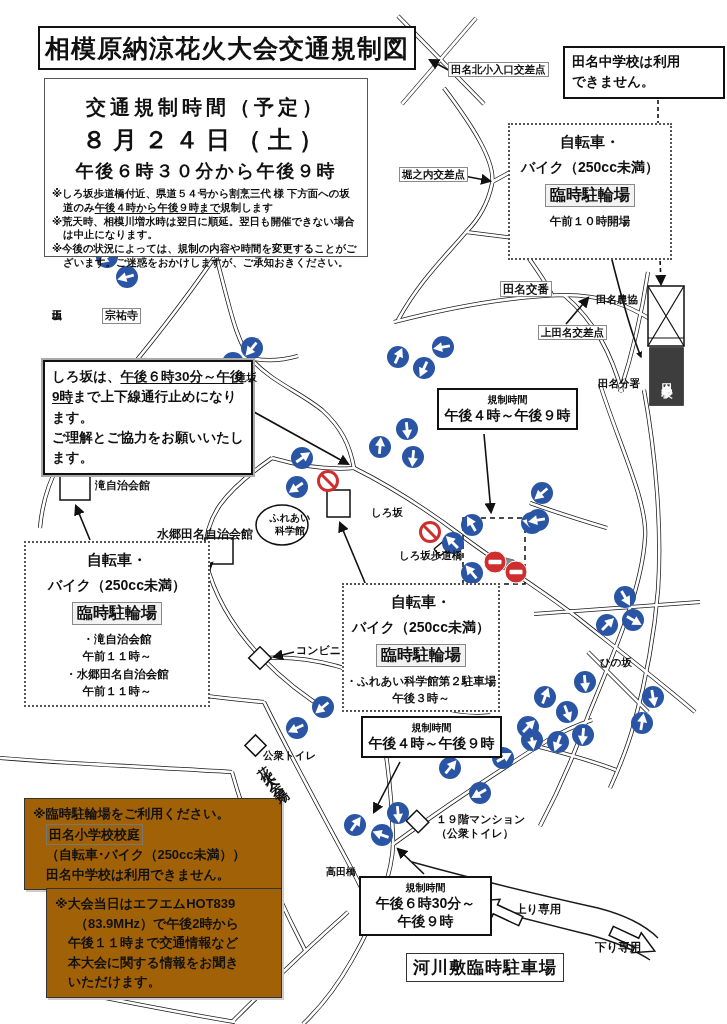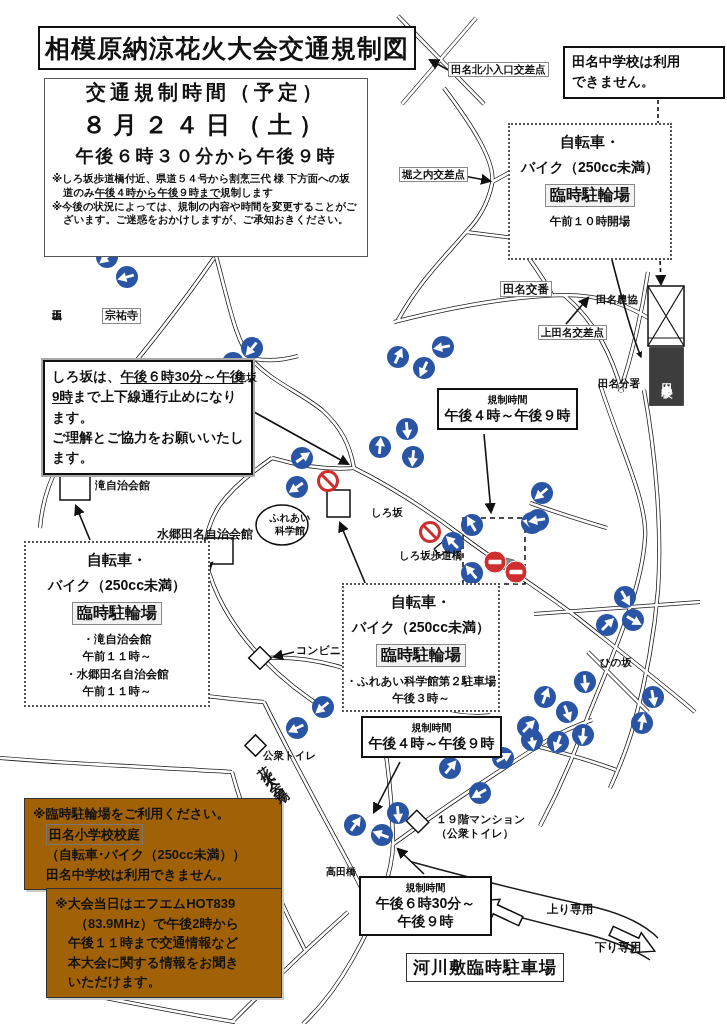--- a/index.html
+++ b/index.html
@@ -10,21 +10,21 @@
   
   .roads path{stroke:#1a1a1a;stroke-width:4.2;fill:none;stroke-linejoin:round;}
   .roads-white path{stroke:#fff;stroke-width:2.7;fill:none;stroke-linejoin:round;}
   .thin path{stroke:#1a1a1a;stroke-width:1.4;fill:none;}
   .arrows path{stroke:#111;stroke-width:1.6;fill:none;}
   .bld rect,.bld polygon,.bld ellipse{fill:#fff;stroke:#111;stroke-width:1.5;}
   
   .title-box{left:38px;top:26px;width:374px;height:40px;border:2.5px solid #111;background:#fff;
              font-size:25px;font-weight:bold;text-align:center;line-height:40px;letter-spacing:1px;}
   .info-box{left:44px;top:78px;width:322px;height:177px;border:1.5px solid #555;background:#fff;text-align:center;}
-  .info-h{font-size:20px;font-weight:bold;letter-spacing:4px;margin-top:0;}
+  .info-h{font-size:20px;font-weight:bold;letter-spacing:4px;margin-top:15px;}
   .info-d{font-size:24px;font-weight:bold;letter-spacing:7px;margin-top:3px;}
   .info-t{font-size:18px;font-weight:bold;letter-spacing:2px;margin-top:3px;}
   .info-notes{text-align:left;font-size:10.4px;font-weight:bold;line-height:1.33;padding:4px 7px 0 7px;}
   .note{text-indent:-11px;padding-left:11px;}
   .ul{text-decoration:underline;text-underline-offset:2px;}
   .tana-chu{left:563px;top:46px;width:144px;border:2px solid #111;background:#fff;
             font-size:13.5px;font-weight:bold;line-height:1.5;padding:4px 7px;}
   .dotted{border:2px dotted #555;background:#fff;text-align:center;font-weight:bold;}
   .bk-l1{font-size:15px;margin-top:8px;}
   .bk-l2{font-size:14px;margin-top:7px;}
@@ -465,20 +465,21 @@
   </svg>
 
   <div class="abs title-box">相模原納涼花火大会交通規制図</div>
 
   <div class="abs info-box">
     <div class="info-h">交通規制時間（予定）</div>
     <div class="info-d">８月２４日（土）</div>
     <div class="info-t">午後６時３０分から午後９時</div>
     <div class="info-notes">
       <div class="note"><span>※しろ坂歩道橋付近、県道５４号から割烹三代 様 下方面への坂道のみ</span><span class="ul">午後４時から午後９時まで</span><span>規制します</span></div>
+      <div class="note">※荒天時、相模川増水時は翌日に順延。翌日も開催できない場合は中止になります。</div>
       <div class="note">※今後の状況によっては、規制の内容や時間を変更することがございます。ご迷惑をおかけしますが、ご承知おきください。</div>
     </div>
   </div>
 
   <div class="abs tana-chu">
     <div>田名中学校は利用</div>
     <div>できません。</div>
   </div>
 
   <div class="abs dotted" style="left:508px;top:123px;width:160px;height:133px;">
@@ -565,16 +566,16 @@
   <div class="lbl" style="left:399px;top:549px;">しろ坂歩道橋</div>
   <div class="lbl" style="left:296px;top:644px;font-size:11px;">コンビニ</div>
   <div class="lbl" style="left:600px;top:656px;">ひの坂</div>
   <div class="lbl" style="left:263px;top:749px;">公衆トイレ</div>
   <div class="abs venue">花火大会会場</div>
   <div class="lbl" style="left:436px;top:813px;font-size:11px;">
     <div>１９階マンション</div>
       <div>（公衆トイレ）</div>
   </div>
   <div class="lbl" style="left:326px;top:866px;font-size:10px;">高田橋</div>
-  <div class="lbl" style="left:515px;top:902px;font-size:11.5px;margin-left:32px;">上り専用</div>
+  <div class="lbl" style="left:515px;top:902px;font-size:11.5px;">上り専用</div>
   <div class="lbl" style="left:595px;top:940px;font-size:11.5px;">下り専用</div>
 
 </div>
 
 </body></html>

